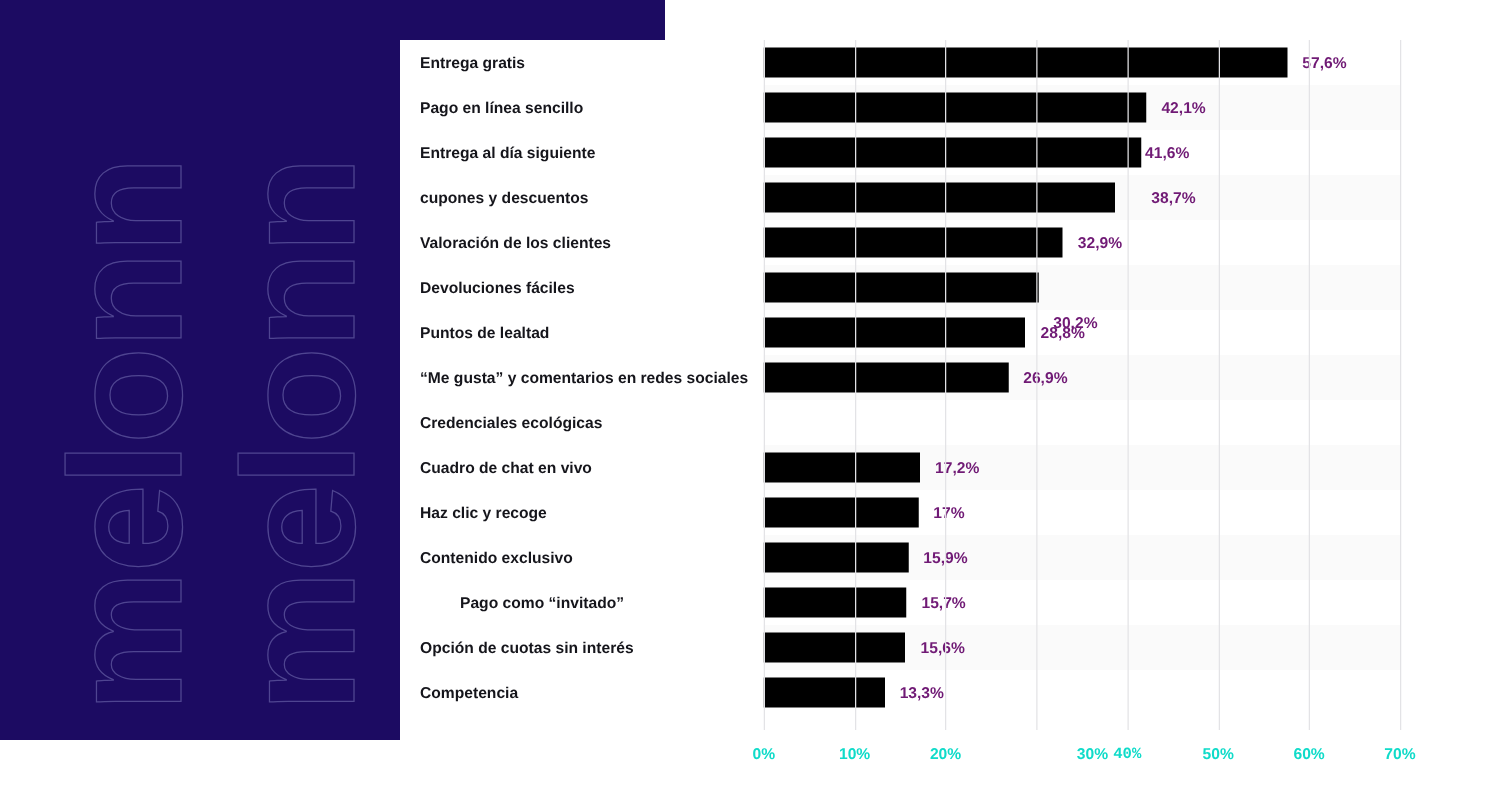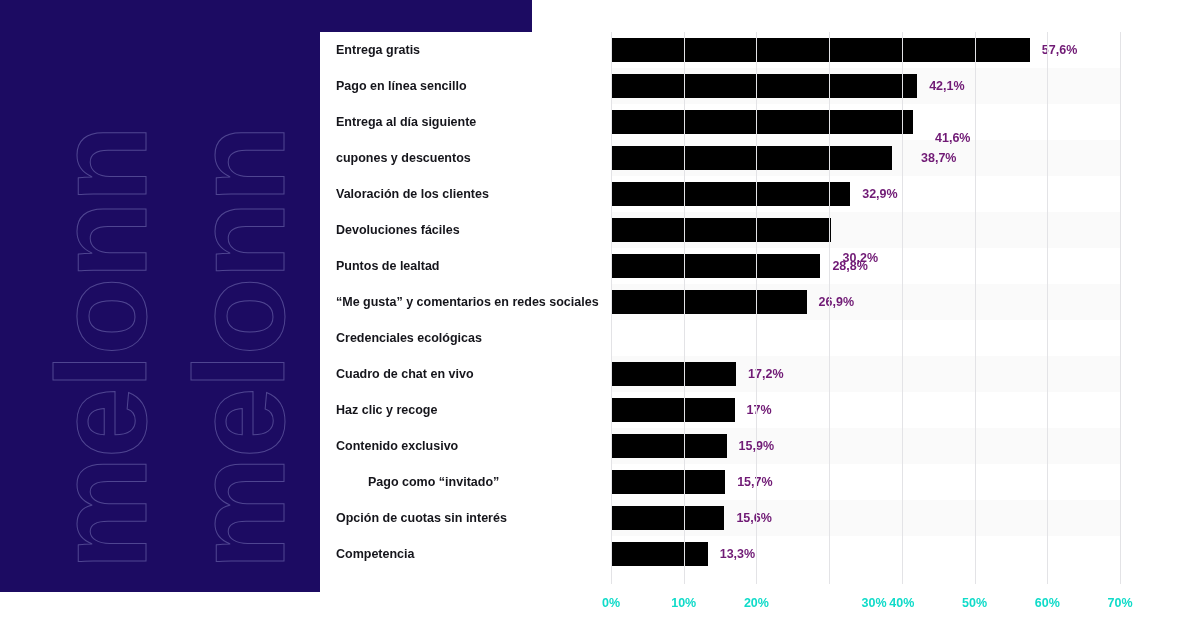--- a/index.html
+++ b/index.html
@@ -198,21 +198,21 @@
           <div class="bar-row" style="top: 0px;">
             <div class="bar" style="width: 418.834px;"></div>
             <div class="bar-value" style="left: 430.834px;">57,6%</div>
           </div>
           <div class="bar-row" style="top: 36px;">
             <div class="bar" style="width: 306.127px;"></div>
             <div class="bar-value" style="left: 318.127px;">42,1%</div>
           </div>
           <div class="bar-row" style="top: 72px;">
             <div class="bar" style="width: 302.491px;"></div>
-            <div class="bar-value" style="left: 324px; margin-top: 16px;">41,6%</div>
+            <div class="bar-value" style="left: 305px;">41,6%</div>
           </div>
           <div class="bar-row" style="top: 108px;">
             <div class="bar" style="width: 281.404px;"></div>
             <div class="bar-value" style="left: 298px; margin-left: 12px;">38,7%</div>
           </div>
           <div class="bar-row" style="top: 144px;">
             <div class="bar" style="width: 239.23px;"></div>
             <div class="bar-value" style="left: 251.23px;">32,9%</div>
           </div>
           <div class="bar-row" style="top: 180px;">
@@ -260,20 +260,20 @@
         <div class="gridline" style="left: 363.571px;"></div>
         <div class="gridline" style="left: 436.286px;"></div>
         <div class="gridline" style="left: 509px;"></div>
       </div>
 
     <div class="x-axis">
         <div class="x-tick" style="left: 0px;">0%</div>
         <div class="x-tick" style="left: 72.7143px;">10%</div>
         <div class="x-tick" style="left: 145.429px;">20%</div>
         <div class="x-tick" style="left: 219px; margin-left: 44px;">30%</div>
-        <div class="x-tick" style="left: 290.857px;">40%</div>
+        <div class="x-tick" style="left: 290.857px; font-family: Liberation Mono, monospace;">40%</div>
         <div class="x-tick" style="left: 363.571px;">50%</div>
         <div class="x-tick" style="left: 436.286px;">60%</div>
         <div class="x-tick" style="left: 509px;">70%</div>
       </div>
   </div>
 
 </div>
 
 </body></html>

